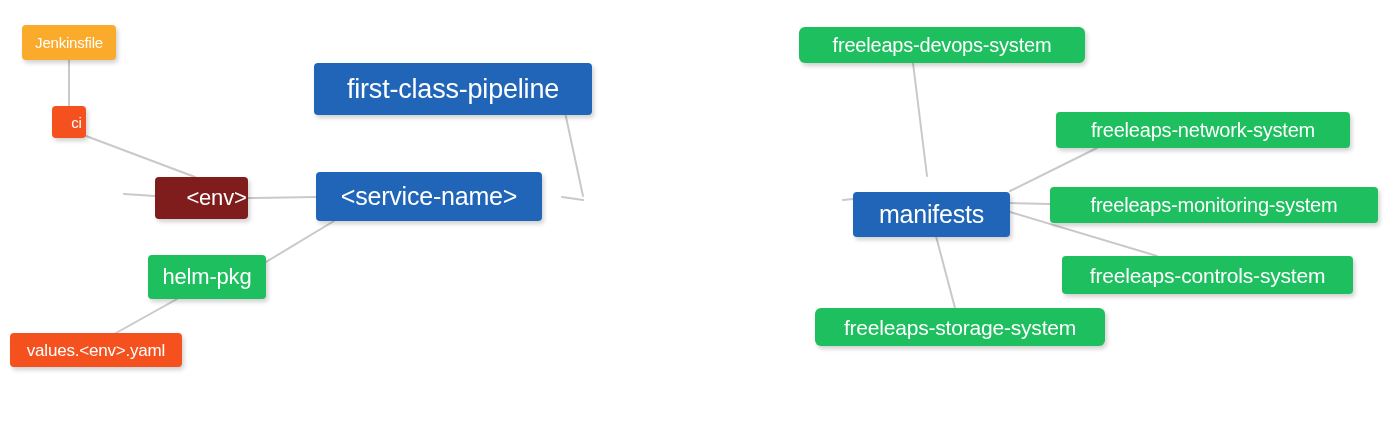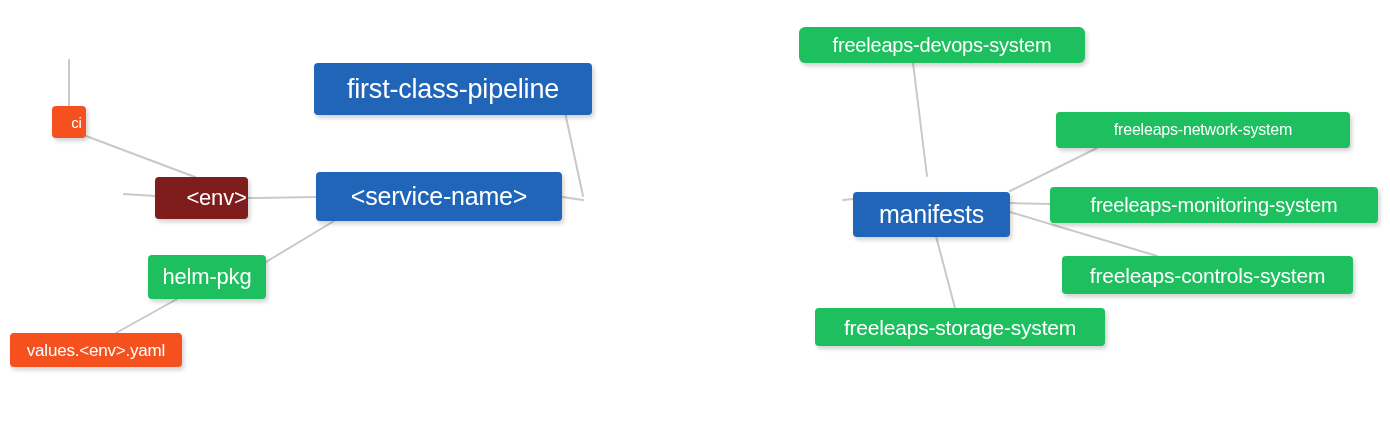--- a/index.html
+++ b/index.html
@@ -50,21 +50,21 @@
   #n-ci            { left: 52px;   top: 106px; width: 34px;  height: 32px; font-size: 15px; padding-left: 24px; }
   #n-argo-app      { left: 32px;   top: 178px; width: 92px;  height: 31px; font-size: 16px; }
   #n-env           { left: 155px;  top: 177px; width: 93px;  height: 42px; font-size: 22px; }
   #n-helm-pkg      { left: 148px;  top: 255px; width: 118px; height: 44px; font-size: 22px; }
   #n-values        { left: 10px;   top: 333px; width: 172px; height: 34px; font-size: 17px; }
   #n-fcp           { left: 314px;  top: 37px;  width: 278px; height: 52px; font-size: 27px; margin-top: 26px; }
   #n-service       { left: 316px;  top: 172px; width: 246px; height: 49px; font-size: 25px; }
   #n-root          { left: 583px;  top: 171px; width: 260px; height: 65px; font-size: 30px; }
   #n-manifests     { left: 853px;  top: 176px; width: 157px; height: 45px; font-size: 25px; }
   #n-devops        { left: 799px;  top: 27px;  width: 286px; height: 36px; font-size: 20px; border-radius: 6px; }
-  #n-network       { left: 1056px; top: 112px; width: 294px; height: 36px; font-size: 16px; }
+  #n-network       { left: 1056px; top: 112px; width: 294px; height: 36px; font-size: 20px; }
   #n-monitoring    { left: 1050px; top: 187px; width: 328px; height: 36px; font-size: 20px; }
   #n-controls      { left: 1062px; top: 256px; width: 291px; height: 38px; font-size: 21px; }
   #n-storage       { left: 815px;  top: 308px; width: 290px; height: 38px; font-size: 21px; }
 </style>
 </head>
 <body>
 
 <div id="canvas" style="background: rgb(255, 255, 255);">
 
   <svg id="edges" viewBox="0 0 1390 421" width="1390" height="421" aria-hidden="true">
@@ -77,20 +77,23 @@
       <line x1="155" y1="196" x2="124" y2="194" stroke="#c9c9c9" stroke-width="2" stroke-linecap="round"></line>
       <line x1="69" y1="106" x2="69" y2="60" stroke="#c9c9c9" stroke-width="2" stroke-linecap="round"></line>
       <line x1="177" y1="299" x2="116" y2="333" stroke="#c9c9c9" stroke-width="2" stroke-linecap="round"></line>
       <line x1="927" y1="176" x2="913" y2="63" stroke="#c9c9c9" stroke-width="2" stroke-linecap="round"></line>
       <line x1="1010" y1="191" x2="1097" y2="148" stroke="#c9c9c9" stroke-width="2" stroke-linecap="round"></line>
       <line x1="1010" y1="203" x2="1050" y2="204" stroke="#c9c9c9" stroke-width="2" stroke-linecap="round"></line>
       <line x1="1010" y1="212" x2="1157" y2="256" stroke="#c9c9c9" stroke-width="2" stroke-linecap="round"></line>
       <line x1="932" y1="221" x2="955" y2="308" stroke="#c9c9c9" stroke-width="2" stroke-linecap="round"></line>
     </svg>
 
+  <div class="node" id="n-jenkinsfile" style="background: rgb(250, 171, 44); left: 22px; top: 25px; width: 94px; height: 35px;">
+    <span class="node-label">Jenkinsfile</span>
+  </div>
 
   <div class="node" id="n-ci" style="background: rgb(244, 81, 30); left: 52px; top: 106px; width: 34px; height: 32px;">
     <span class="node-label">ci</span>
   </div>
 
 
   <div class="node" id="n-env" style="background: #7f1d1d; left: 155px; top: 177px; width: 93px; height: 42px; padding-left: 39px;">
     <span class="node-label">&lt;env&gt;</span>
   </div>
 
@@ -99,21 +102,21 @@
   </div>
 
   <div class="node" id="n-values" style="background: rgb(244, 81, 30); left: 10px; top: 333px; width: 172px; height: 34px;">
     <span class="node-label">values.&lt;env&gt;.yaml</span>
   </div>
 
   <div class="node" id="n-fcp" style="background: rgb(32, 101, 184); left: 314px; top: 37px; width: 278px; height: 52px;">
     <span class="node-label">first-class-pipeline</span>
   </div>
 
-  <div class="node" id="n-service" style="background: rgb(32, 101, 184); left: 316px; top: 172px; width: 246px; height: 49px; text-align: right;">
+  <div class="node" id="n-service" style="background: rgb(32, 101, 184); left: 316px; top: 172px; width: 226px; height: 49px; text-align: right;">
     <span class="node-label">&lt;service-name&gt;</span>
   </div>
 
 
   <div class="node" id="n-manifests" style="background: rgb(32, 101, 184); left: 853px; top: 192px; width: 157px; height: 45px;">
     <span class="node-label">manifests</span>
   </div>
 
   <div class="node" id="n-devops" style="background: rgb(29, 191, 94); left: 799px; top: 27px; width: 286px; height: 36px;">
     <span class="node-label">freeleaps-devops-system</span>
@@ -124,17 +127,17 @@
   </div>
 
   <div class="node" id="n-monitoring" style="background: rgb(29, 191, 94); left: 1050px; top: 187px; width: 328px; height: 36px;">
     <span class="node-label">freeleaps-monitoring-system</span>
   </div>
 
   <div class="node" id="n-controls" style="background: rgb(29, 191, 94); left: 1062px; top: 256px; width: 291px; height: 38px;">
     <span class="node-label">freeleaps-controls-system</span>
   </div>
 
-  <div class="node" id="n-storage" style="background: rgb(29, 191, 94); left: 815px; top: 308px; width: 290px; height: 38px;">
+  <div class="node" id="n-storage" style="background: rgb(29, 191, 94); left: 815px; top: 308px; width: 290px; height: 38px; border-radius: 6px;">
     <span class="node-label">freeleaps-storage-system</span>
   </div>
 
 </div>
 
 </body></html>

